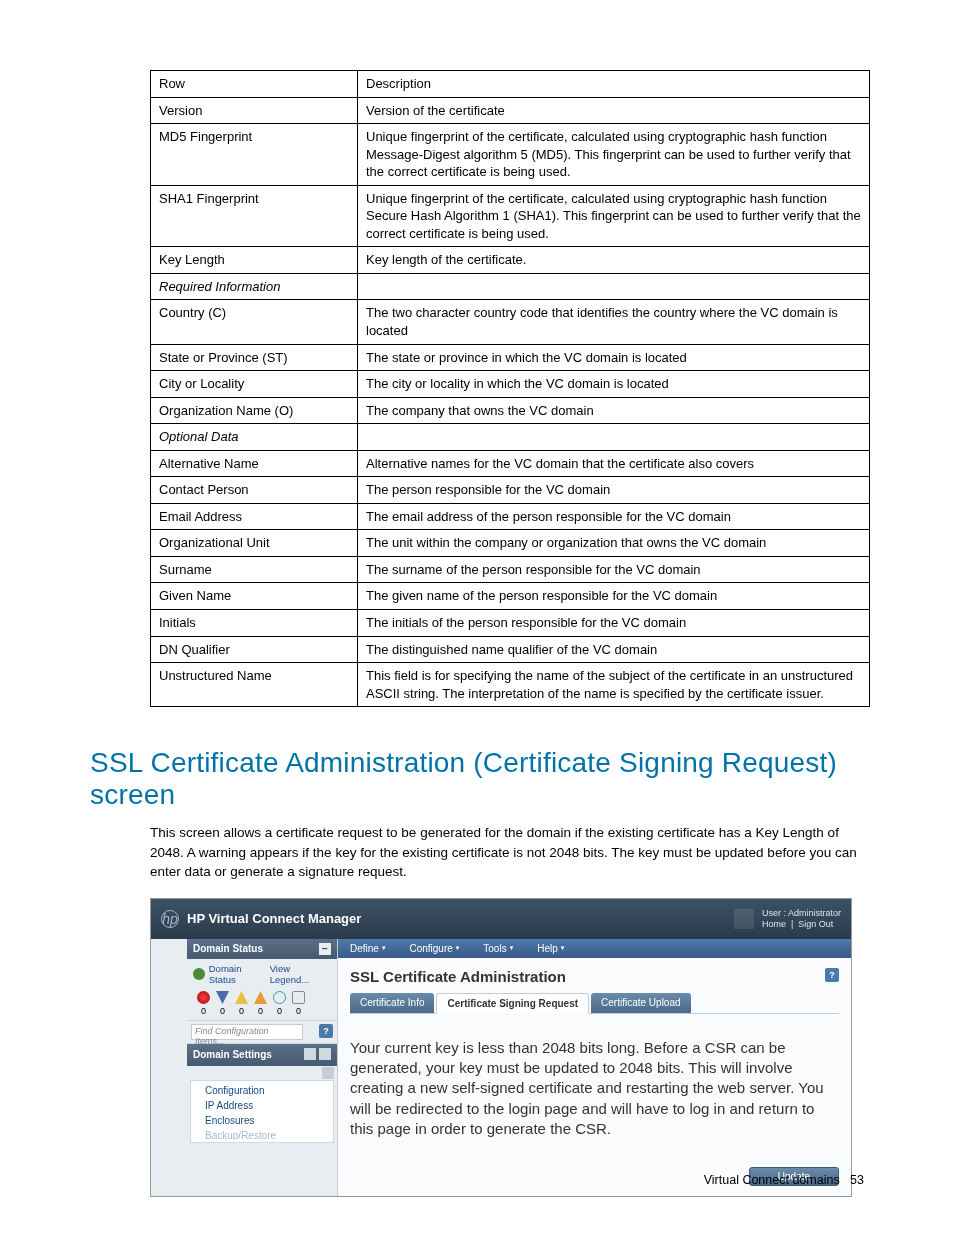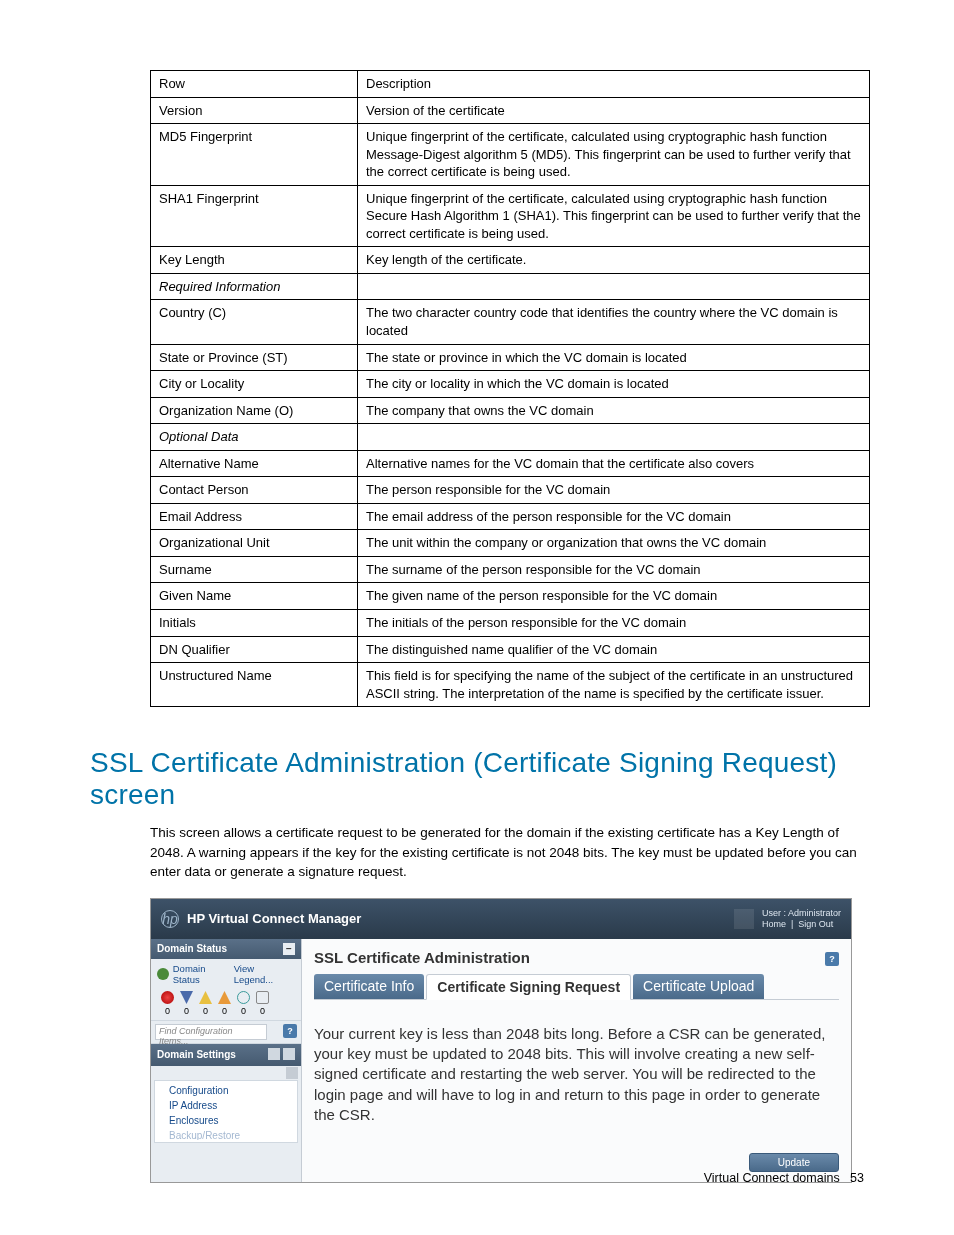--- a/index.html
+++ b/index.html
@@ -106,20 +106,21 @@
   .user-info { font-size: 9px; line-height: 1.2; color: #dce5ee; }
   .user-info a { color: #dce5ee; text-decoration: none; }
 
   .ss-body { display: flex; align-items: stretch; }
 
   .ss-sidebar {
     width: 150px;
     background: #e8edf2;
     border-right: 1px solid #c5ccd4;
     font-size: 10px;
+    padding-left: 36px;
   }
   .sidebar-panel-header {
     background: linear-gradient(#5a7088, #455a70);
     color: #fff;
     padding: 4px 6px;
     font-weight: bold;
     display: flex;
     justify-content: space-between;
     align-items: center;
   }
@@ -238,35 +239,35 @@
     gap: 3px;
     cursor: pointer;
   }
   .menu-item::after {
     content: "▾";
     font-size: 7px;
   }
   .page-title-row {
     display: flex;
     justify-content: space-between;
-    align-items: flex-end;
+    align-items: flex-start;
     padding: 10px 12px 8px 12px;
   }
   .page-title { font-size: 15px; font-weight: bold; color: #333; }
   .tabs {
     display: flex;
     margin: 0 12px;
     gap: 2px;
     border-bottom: 1px solid #c5ccd4;
   }
   .tab {
     background: linear-gradient(#6a8aaa, #4a6a8a);
     color: #fff;
     padding: 4px 10px;
-    font-size: 14px;
+    font-size: 10px;
     border-radius: 3px 3px 0 0;
     cursor: pointer;
   }
   .tab.active {
     background: #fff;
     color: #333;
     border: 1px solid #c5ccd4;
     border-bottom: 1px solid #fff;
     margin-bottom: -1px;
     font-weight: bold;
@@ -451,20 +452,26 @@
         </div>
         <div class="tree">
           <div class="tree-item">Configuration</div>
           <div class="tree-item">IP Address</div>
           <div class="tree-item">Enclosures</div>
           <div class="tree-item" style="opacity:0.4;overflow:hidden;height:8px;">Backup/Restore</div>
         </div>
       </div>
 
       <div class="ss-main">
+        <div class="menubar">
+          <div class="menu-item">Define</div>
+          <div class="menu-item">Configure</div>
+          <div class="menu-item">Tools</div>
+          <div class="menu-item">Help</div>
+        </div>
         <div class="page-title-row">
           <div class="page-title">SSL Certificate Administration</div>
           <span class="help-icon">?</span>
         </div>
         <div class="tabs">
           <div class="tab">Certificate Info</div>
           <div class="tab active">Certificate Signing Request</div>
           <div class="tab">Certificate Upload</div>
         </div>
         <div class="tab-content">Your current key is less than 2048 bits long. Before a CSR can be generated, your key must be updated to 2048 bits. This will involve creating a new self-signed certificate and restarting the web server. You will be redirected to the login page and will have to log in and return to this page in order to generate the CSR.</div>

